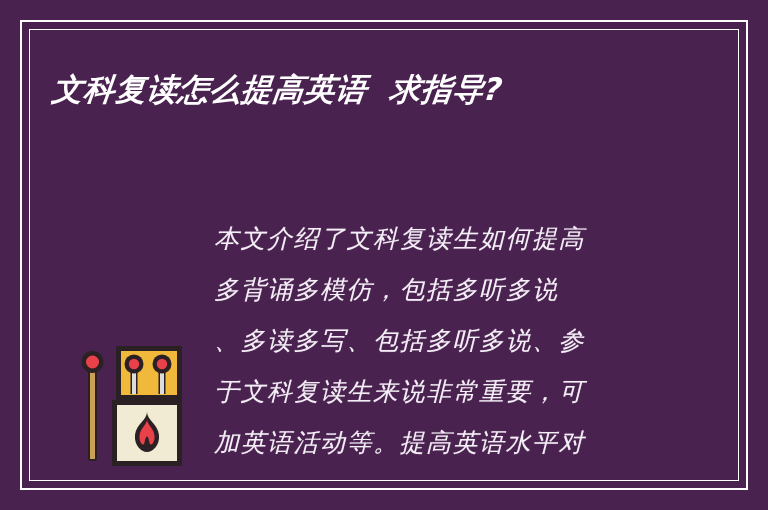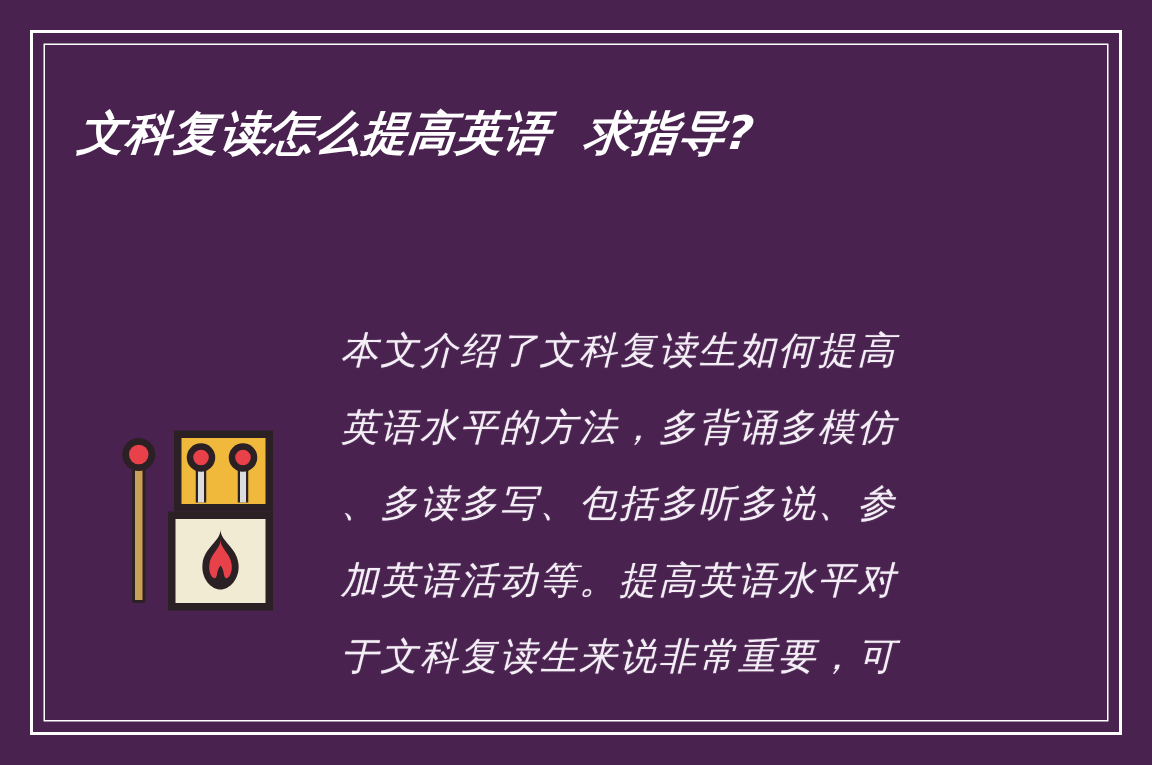--- a/index.html
+++ b/index.html
@@ -62,22 +62,21 @@
   }
 
   
   #content-row {
     position: absolute;
     left: 52px;
     top: 200px;
     right: 52px;
     bottom: 42px;
     display: flex;
-    align-items: center;
-    gap: 13px;
+    align-items: flex-end;
   }
 
   
   #illustration {
     width: 150px;
     flex: 0 0 150px;
     padding-top: 20px;
     display: flex;
     justify-content: center;
   }
@@ -163,19 +162,19 @@
                    C 76.5 101, 77 104.5, 76 106
                    C 74.5 108, 71 104, 71.5 98
                    C 72 90, 79 87, 79 81 Z" fill="#E8414A"></path>
         </g>
       </g>
     </svg>
   </div>
 
   <div id="body-copy">
     <div class="body-line">本文介绍了文科复读生如何提高</div>
-    <div class="body-line">英语水平的方法，多背诵多模仿</div>
+    <div class="body-line">多背诵多模仿，包括多听多说</div>
     <div class="body-line">、多读多写、包括多听多说、参</div>
+    <div class="body-line">于文科复读生来说非常重要，可</div>
     <div class="body-line">加英语活动等。提高英语水平对</div>
-    <div class="body-line">于文科复读生来说非常重要，可</div>
   </div>
 
 </div>
 
 </body></html>

